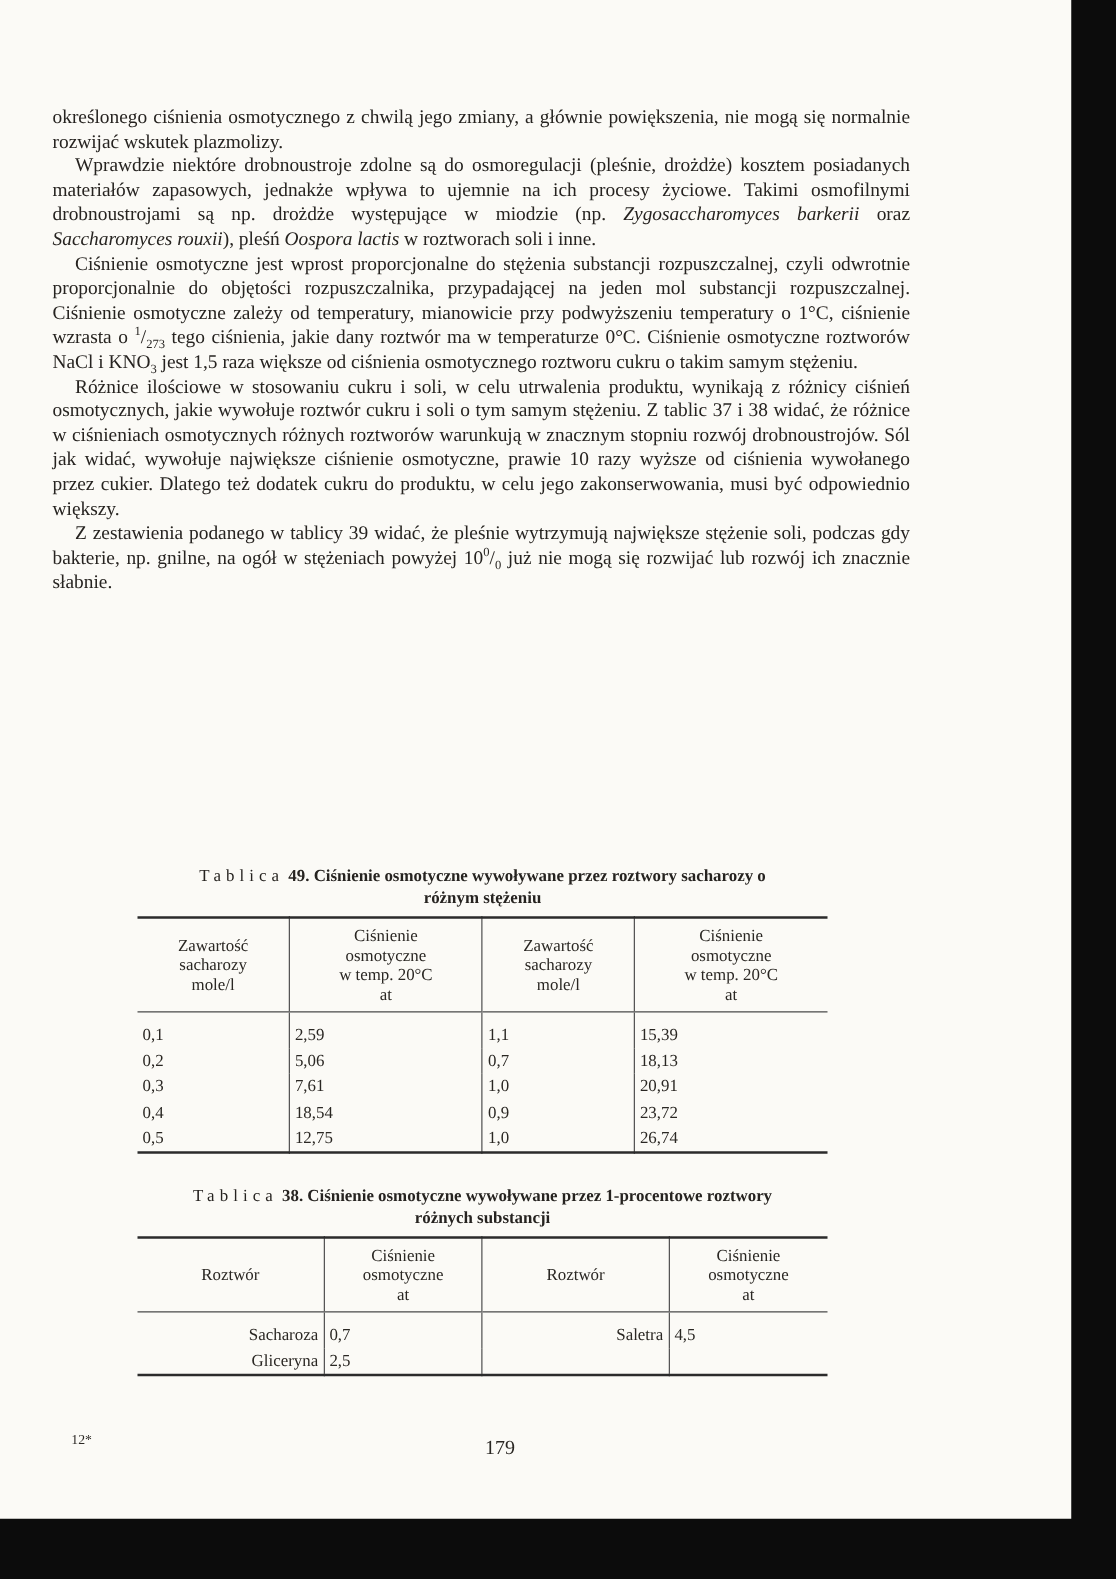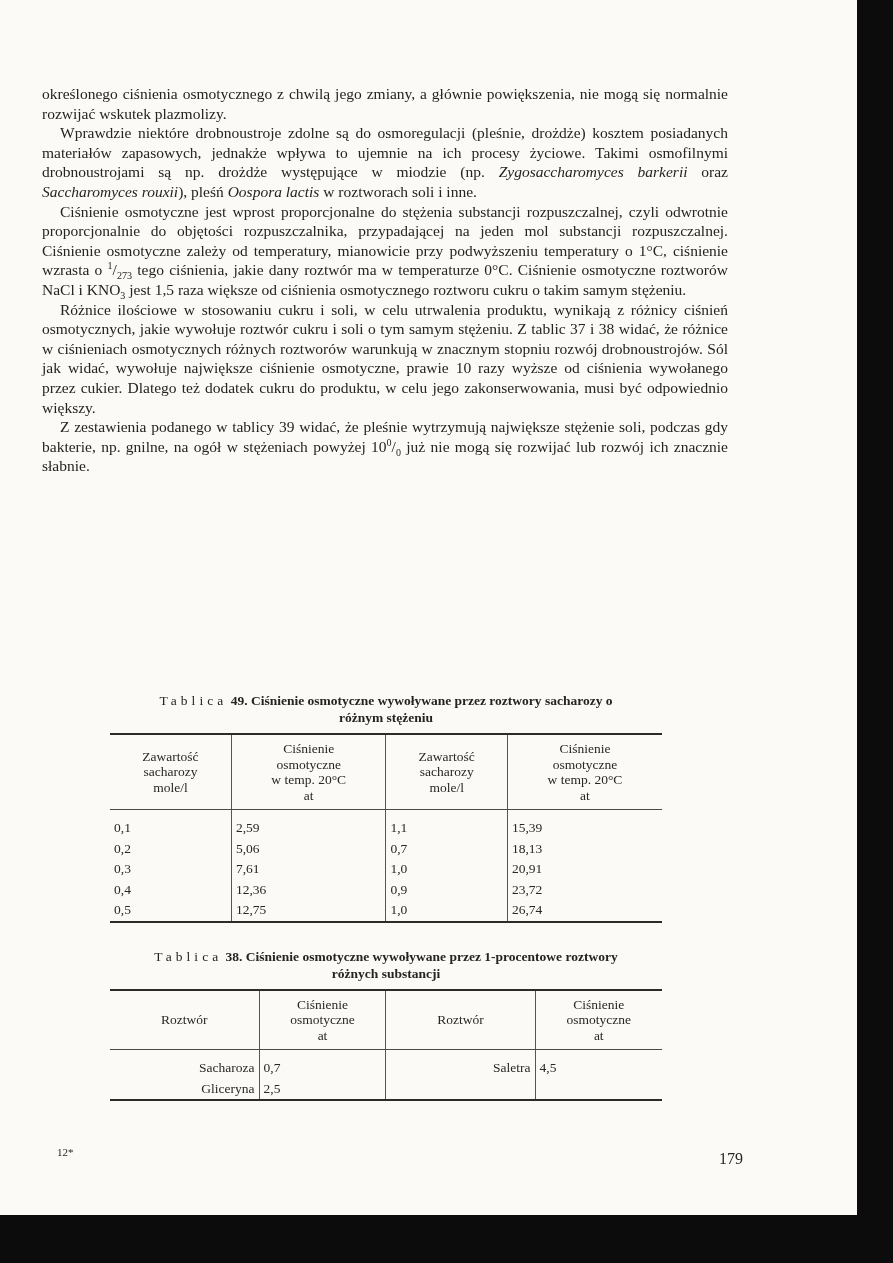--- a/index.html
+++ b/index.html
@@ -74,21 +74,21 @@
   table.booktable tbody tr:last-child td { }
   table.t38 td.lefty { text-align:right; padding-left:10px; }
   .gap-38 { height:25px; }
 
   .signature {
     position:absolute; left:57px; top:1146px;
     font-size:11px; color:#2a2723;
   }
   .pagenum {
     position:absolute; left:57px; top:1150px; width:686px;
-    text-align:right; font-size:16px; color:#2a2723;
+    text-align:center; font-size:16px; color:#2a2723;
   }
 </style>
 </head>
 <body>
 
 <div class="page">
 
   <div class="text-block">
 
     <p class="para"><span>określonego ciśnienia osmotycznego z chwilą jego zmiany, a głównie powiększenia, nie mogą się normalnie rozwijać wskutek plazmolizy.</span></p>
@@ -151,21 +151,21 @@
           <td>18,13</td>
         </tr>
         <tr>
           <td>0,3</td>
           <td>7,61</td>
           <td>1,0</td>
           <td>20,91</td>
         </tr>
         <tr>
           <td>0,4</td>
-          <td>12,36</td>
+          <td>18,54</td>
           <td>0,9</td>
           <td>23,72</td>
         </tr>
         <tr>
           <td>0,5</td>
           <td>12,75</td>
           <td>1,0</td>
           <td>26,74</td>
         </tr>
       </tbody>

